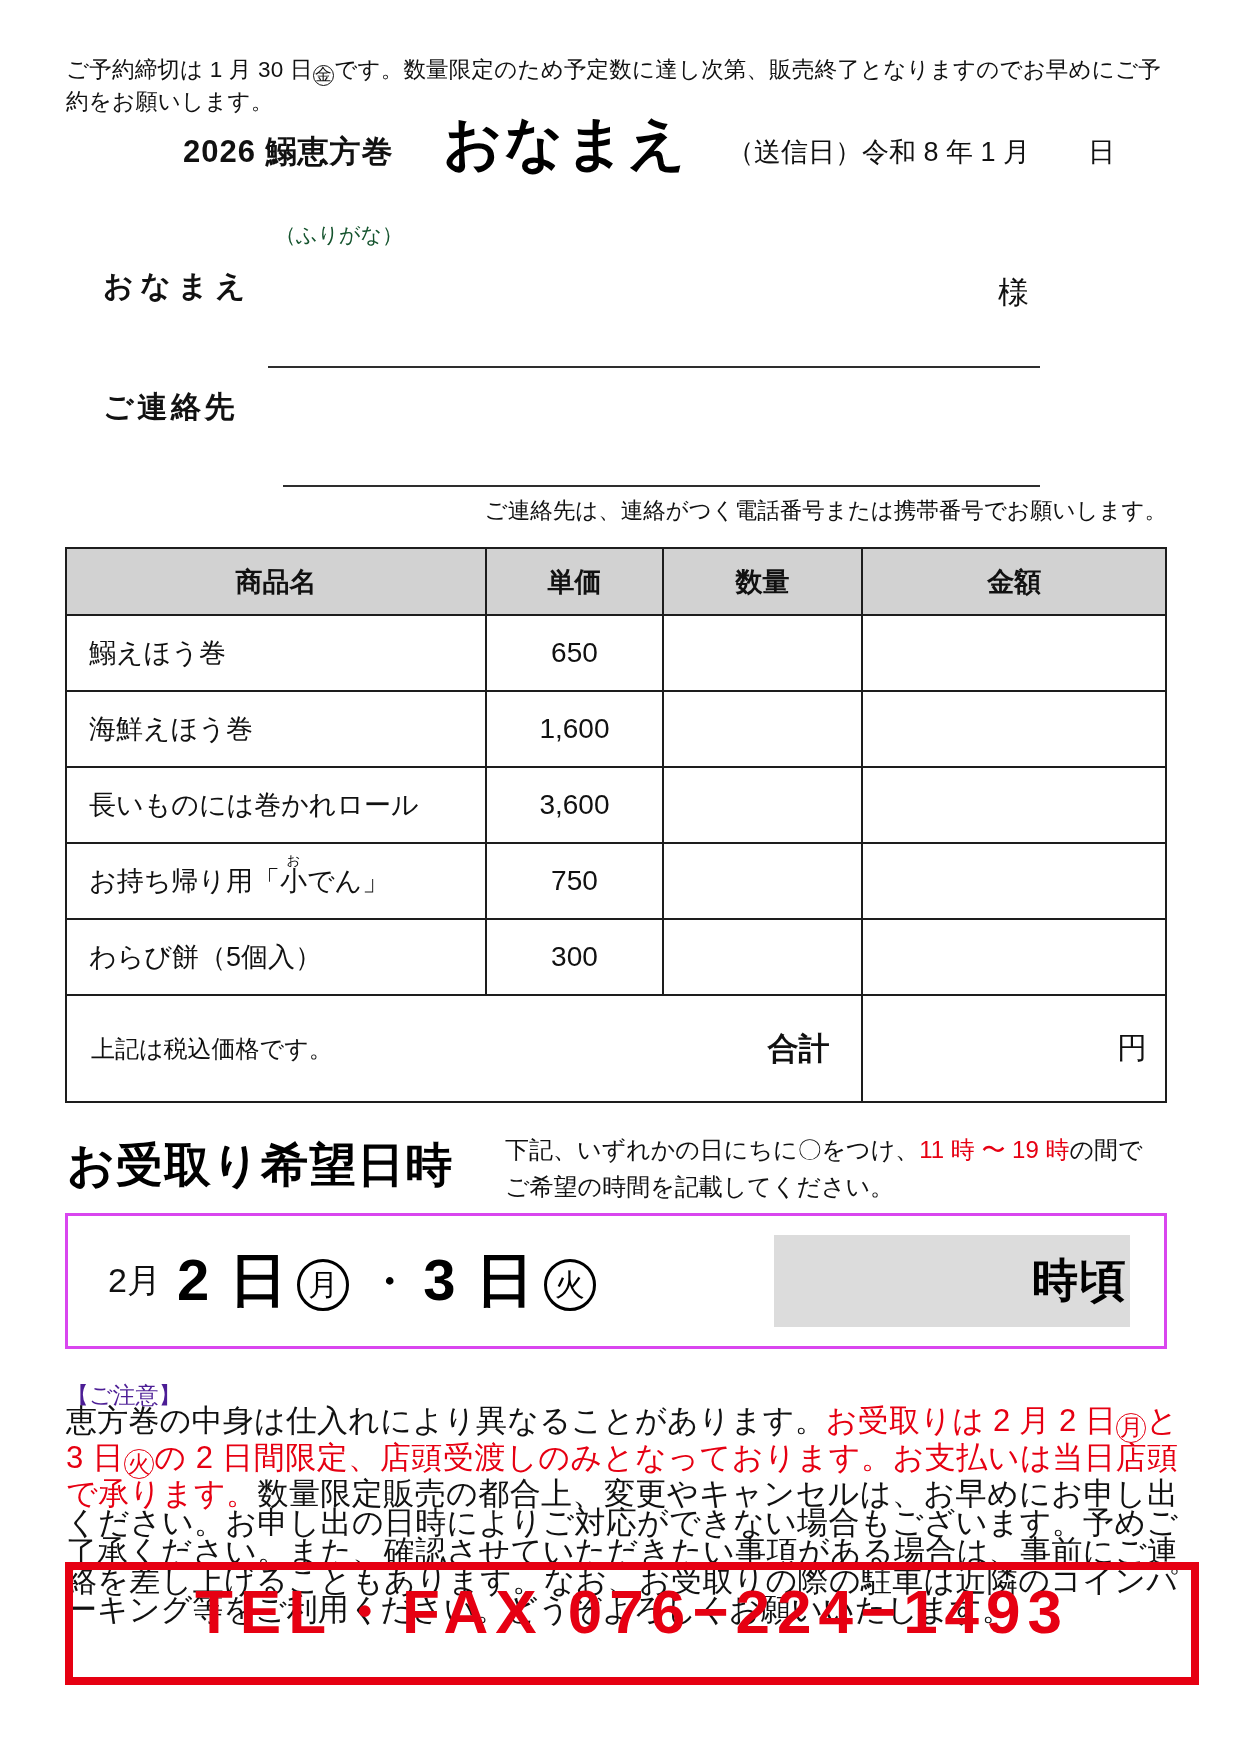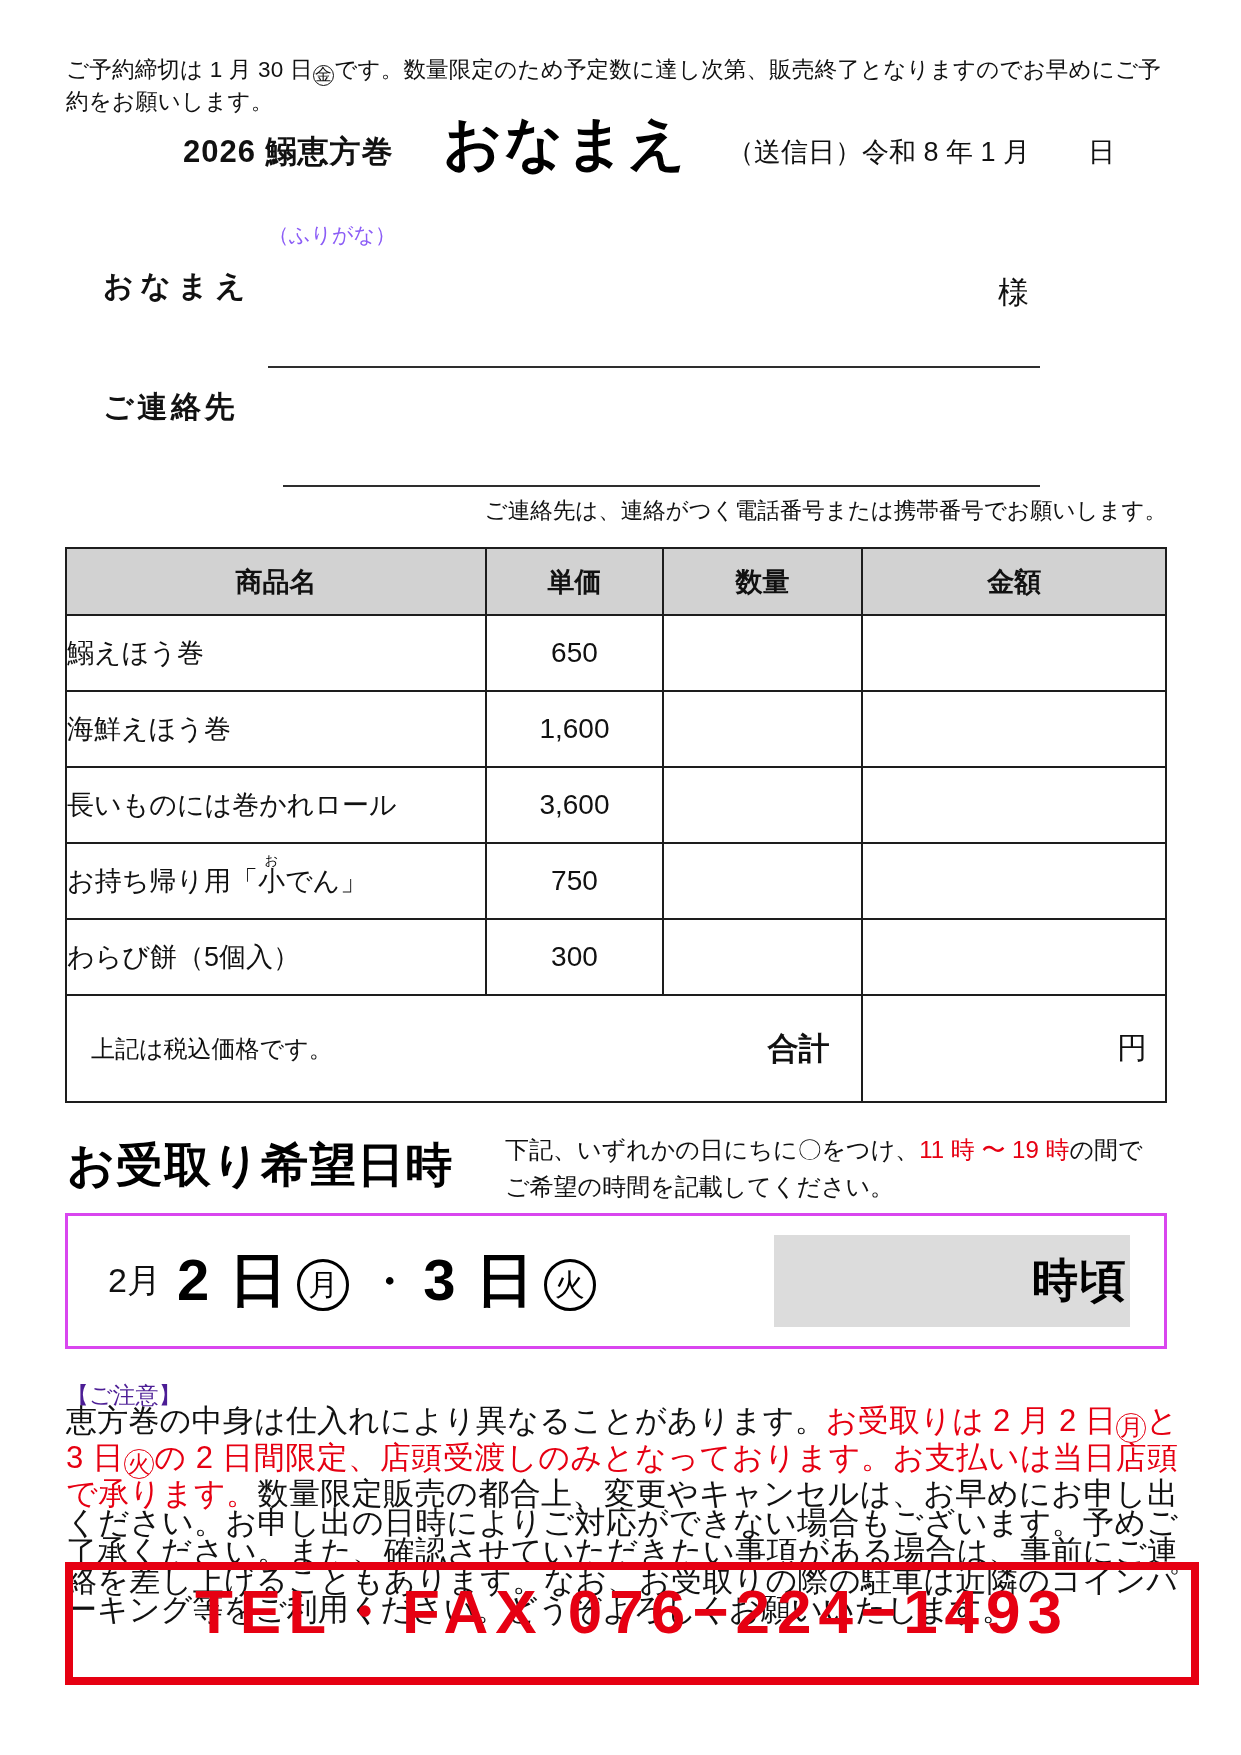--- a/index.html
+++ b/index.html
@@ -27,39 +27,39 @@
     border:1.5px solid currentColor; border-radius:50%;
     font-size:0.74em; line-height:1;
     vertical-align:-0.18em;
   }
   
   .year-product { position:absolute; left:183px; top:131px; font-size:31px; font-weight:bold; letter-spacing:1px; color:#111; }
   .main-title   { position:absolute; left:443px; top:105px; font-size:58px; font-weight:900; letter-spacing:2px; color:#000; }
   .sent-date    { position:absolute; left:727px; top:134px; font-size:27px; color:#111; }
   .sent-date .gap { display:inline-block; width:58px; }
   
-  .furigana     { position:absolute; left:268px; top:221px; font-size:21px; color:#8b5cf6; }
+  .furigana     { position:absolute; left:275px; top:221px; font-size:21px; color:#14532d; }
   .name-label   { position:absolute; left:103px; top:266px; font-size:30px; font-weight:bold; letter-spacing:0.22em; color:#111; }
   .honorific    { position:absolute; left:998px; top:272px; font-size:31px; color:#111; }
   .name-line    { position:absolute; left:268px; top:366px; width:772px; border-bottom:2.5px solid #2e2e2e; height:0; }
   .contact-label{ position:absolute; left:103px; top:387px; font-size:30px; font-weight:bold; letter-spacing:0.12em; color:#111; }
   .contact-line { position:absolute; left:283px; top:485px; width:757px; border-bottom:2.5px solid #2e2e2e; height:0; }
   .contact-note { position:absolute; left:283px; top:495px; width:884px; text-align:right; font-size:22.5px; color:#111; }
   
   table.products {
     position:absolute; left:65px; top:547px; width:1102px;
     border-collapse:collapse; table-layout:fixed;
   }
   table.products, table.products td, table.products th { border:2px solid #1d1d1d; }
   table.products th {
     background:#d2d2d2; height:67px; font-size:27px; font-weight:bold; color:#111;
     text-align:center;
   }
   col.c-name { width:38.2%; } col.c-price { width:16.05%; } col.c-qty { width:18.15%; } col.c-amount { width:27.6%; }
-  td.name-cell  { height:76px; font-size:27px; color:#111; }
+  td.name-cell  { height:76px; font-size:27px; padding-left:22px; color:#111; }
   td.price-cell { text-align:center; font-size:28px; color:#111; }
   td.blank-cell { background:#fff; }
   tr.footer-row td { height:107px; }
   td.footer-left { padding:0 26px 0 24px; }
   .footer-flex { display:flex; align-items:center; justify-content:space-between; }
   .tax-note    { font-size:24px; color:#111; }
   .total-label { font-size:31px; font-weight:bold; color:#111; padding-right:6px; }
   td.total-cell { border:4.5px solid #000; text-align:right; padding-right:18px; font-size:30px; color:#111; }
   .ruby { position:relative; display:inline-block; }
   .ruby .rt {

